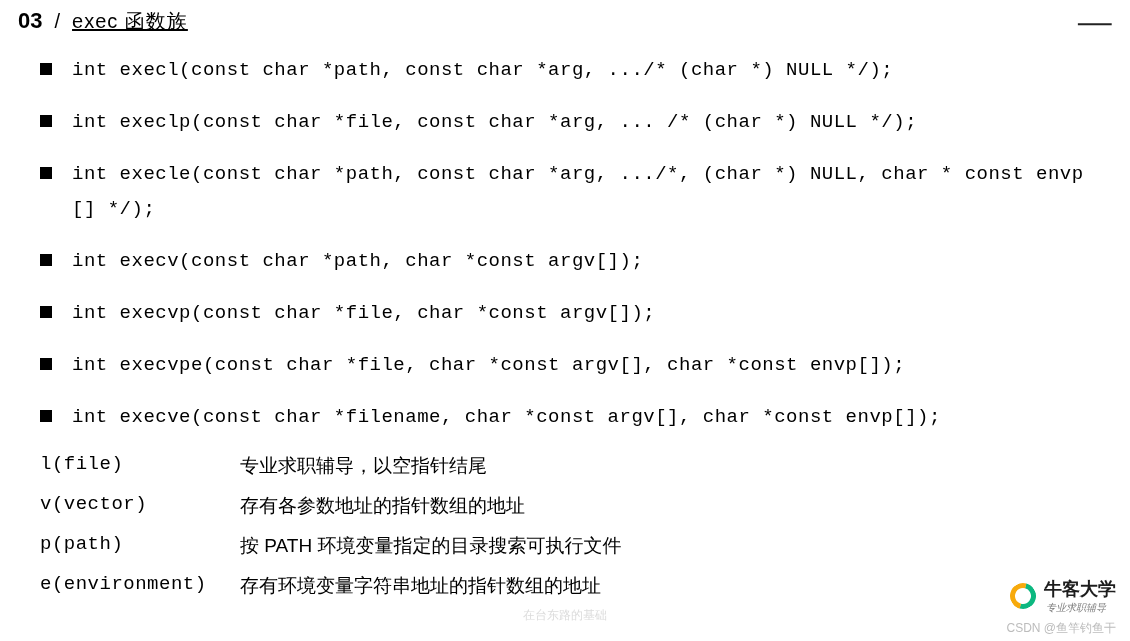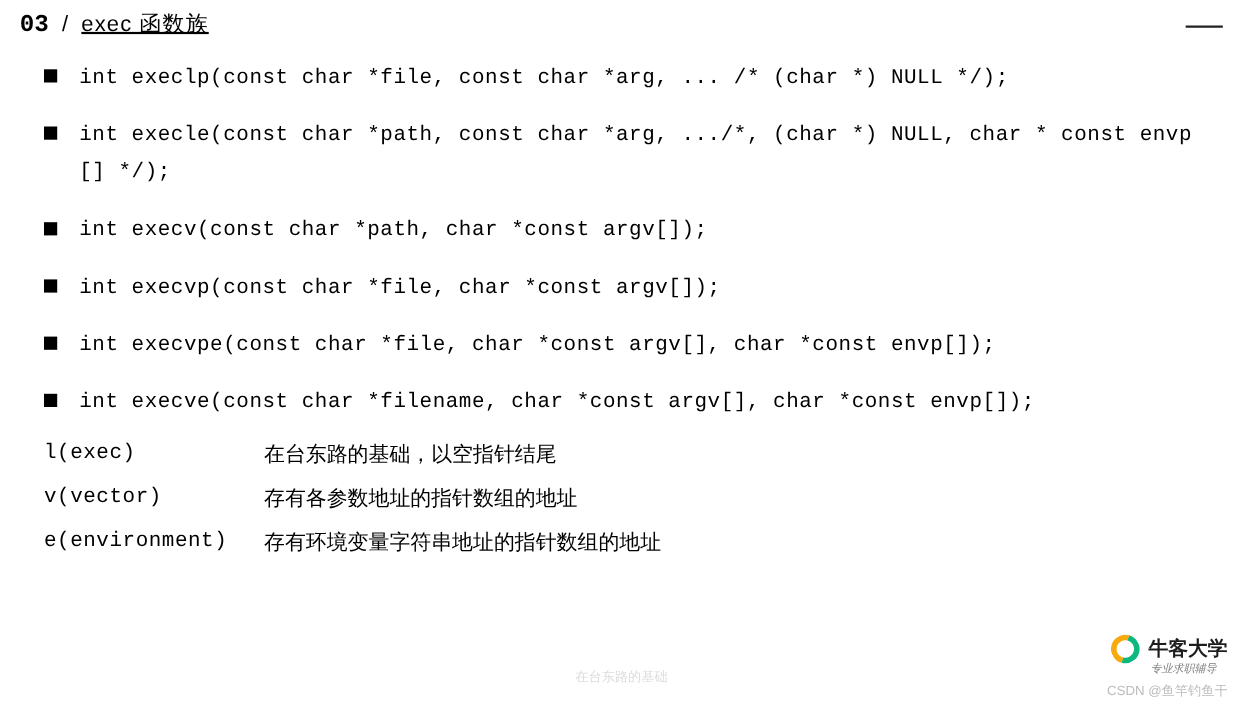--- a/index.html
+++ b/index.html
@@ -14,21 +14,21 @@
     position: relative;
     overflow: hidden;
   }
   .header {
     display: flex;
     align-items: center;
     padding: 8px 18px 4px 18px;
     justify-content: space-between;
   }
   .header-left { display: flex; align-items: baseline; gap: 10px; }
-  .slide-num { font-weight: 800; font-size: 22px; color: #000; font-family: Liberation Mono, monospace; }
+  .slide-num { font-weight: 800; font-size: 22px; color: #000; }
   .slash { font-size: 20px; color: #000; font-weight: 400; margin: 0 2px; }
   .title { font-size: 20px; color: #000; letter-spacing: 1px; text-decoration: underline; }
   .menu-icon { font-size: 18px; font-weight: 600; color: #222; }
   .content {
     padding: 6px 30px 0 40px;
   }
   ul.funcs {
     list-style: none;
     padding: 0;
     margin: 8px 0 0 0;
@@ -67,20 +67,21 @@
   }
   .suffix-desc {
     font-size: 19px;
     font-family: "Microsoft YaHei", "PingFang SC", sans-serif;
   }
   .brand {
     position: absolute;
     right: 14px;
     bottom: 26px;
     display: flex;
+    align-items: center;
     gap: 8px;
     opacity: 0.95;
   }
   .brand-logo {
     position: relative;
     width: 26px; height: 26px;
   }
   .brand-logo .c1, .brand-logo .c2 {
     position: absolute; border-radius: 50%; border: 5px solid;
     width: 26px; height: 26px; top:0; left:0;
@@ -117,20 +118,24 @@
     <span class="slash">/</span>
     <span class="title">exec 函数族</span>
   </div>
   <span class="menu-icon">⸺</span>
 </div>
 
 <div class="content">
   <ul class="funcs">
     <li>
         <span class="bullet"></span>
+        <span class="code">int execl(const char *path, const char *arg, .../* (char  *) NULL */);</span>
+      </li>
+    <li>
+        <span class="bullet"></span>
         <span class="code">int execlp(const char *file, const char *arg, ... /* (char  *) NULL */);</span>
       </li>
     <li>
         <span class="bullet"></span>
         <span class="code">int execle(const char *path, const char *arg, .../*, (char *) NULL, char * const envp[] */);</span>
       </li>
     <li>
         <span class="bullet"></span>
         <span class="code">int execv(const char *path, char *const argv[]);</span>
       </li>
@@ -143,26 +148,30 @@
         <span class="code">int execvpe(const char *file, char *const argv[], char *const envp[]);</span>
       </li>
     <li>
         <span class="bullet"></span>
         <span class="code">int execve(const char *filename, char *const argv[], char *const envp[]);</span>
       </li>
   </ul>
 
   <div class="suffix-table">
     <div class="suffix-row">
-      <div class="suffix-key">l(exec)</div>
-      <div class="suffix-desc">在台东路的基础，以空指针结尾</div>
+      <div class="suffix-key">l(file)</div>
+      <div class="suffix-desc">专业求职辅导，以空指针结尾</div>
     </div>
     <div class="suffix-row">
       <div class="suffix-key">v(vector)</div>
       <div class="suffix-desc">存有各参数地址的指针数组的地址</div>
+    </div>
+    <div class="suffix-row">
+      <div class="suffix-key">p(path)</div>
+      <div class="suffix-desc">按 PATH 环境变量指定的目录搜索可执行文件</div>
     </div>
     <div class="suffix-row">
       <div class="suffix-key">e(environment)</div>
       <div class="suffix-desc">存有环境变量字符串地址的指针数组的地址</div>
     </div>
   </div>
 </div>
 
 <div class="brand">
   <div class="brand-logo">

